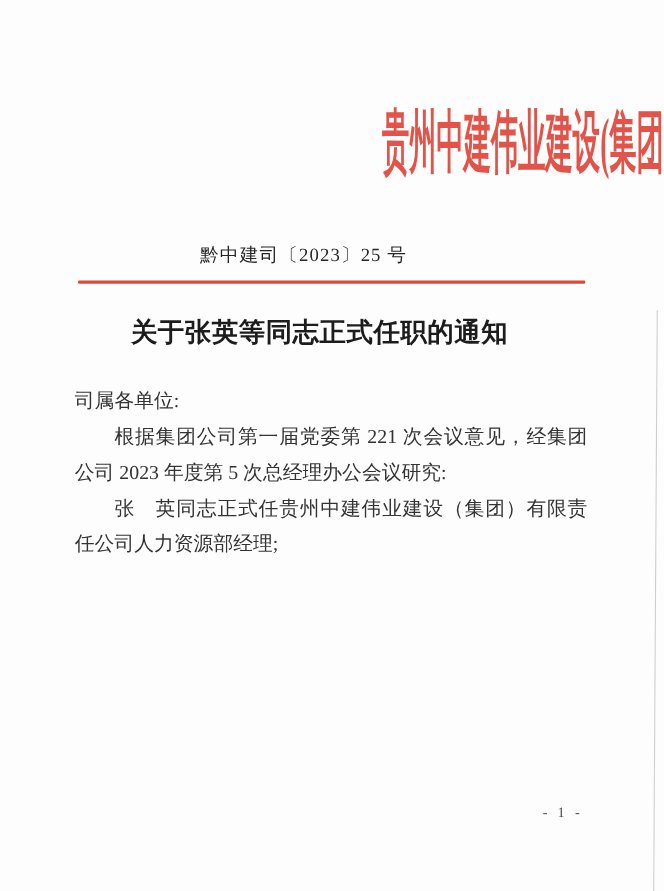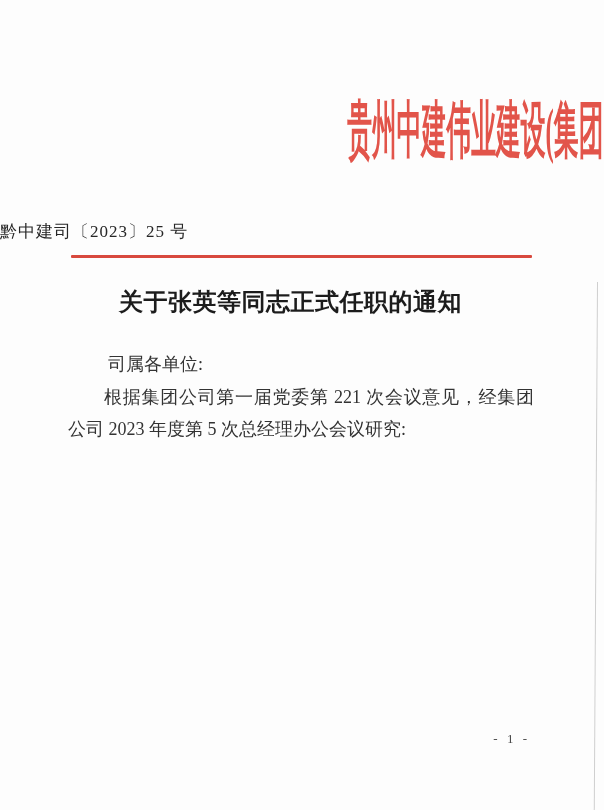--- a/index.html
+++ b/index.html
@@ -34,21 +34,21 @@
     transform: scaleX(0.40);
     transform-origin: 50% 50%;
     letter-spacing: 0px;
   }
   
   .doc-number {
     position: absolute;
     top: 220px;
     left: 0;
     width: 552px;
-    text-align: left;
+    text-align: center;
     font-size: 17px;
     letter-spacing: 1px;
     color: #262626;
   }
   
   .red-rule {
     position: absolute;
     top: 255px;
     left: 71px;
     width: 461px;
@@ -79,21 +79,20 @@
     line-height: 32.6px;
     color: #333333;
     text-align: justify;
   }
   .doc-body p {
     margin: 0;
     text-indent: 2em;
   }
   .doc-body p.no-indent {
     text-indent: 0;
-    margin-left: 40px;
   }
   
   .page-number {
     position: absolute;
     top: 731px;
     right: 74px;
     font-size: 13px;
     letter-spacing: 3px;
     color: #4a4a4a;
   }
@@ -120,19 +119,20 @@
 
   <div class="doc-number">黔中建司〔2023〕25 号</div>
 
   <div class="red-rule"></div>
 
   <h1 class="doc-title">关于张英等同志正式任职的通知</h1>
 
   <div class="doc-body">
     <p class="no-indent">司属各单位:</p>
     <p>根据集团公司第一届党委第 221 次会议意见，经集团公司 2023 年度第 5 次总经理办公会议研究:</p>
+    <p>张　英同志正式任贵州中建伟业建设（集团）有限责任公司人力资源部经理;</p>
   </div>
 
   <div class="page-number">- 1 -</div>
 
   <div class="scan-edge"></div>
 
 </div>
 
 </body></html>

